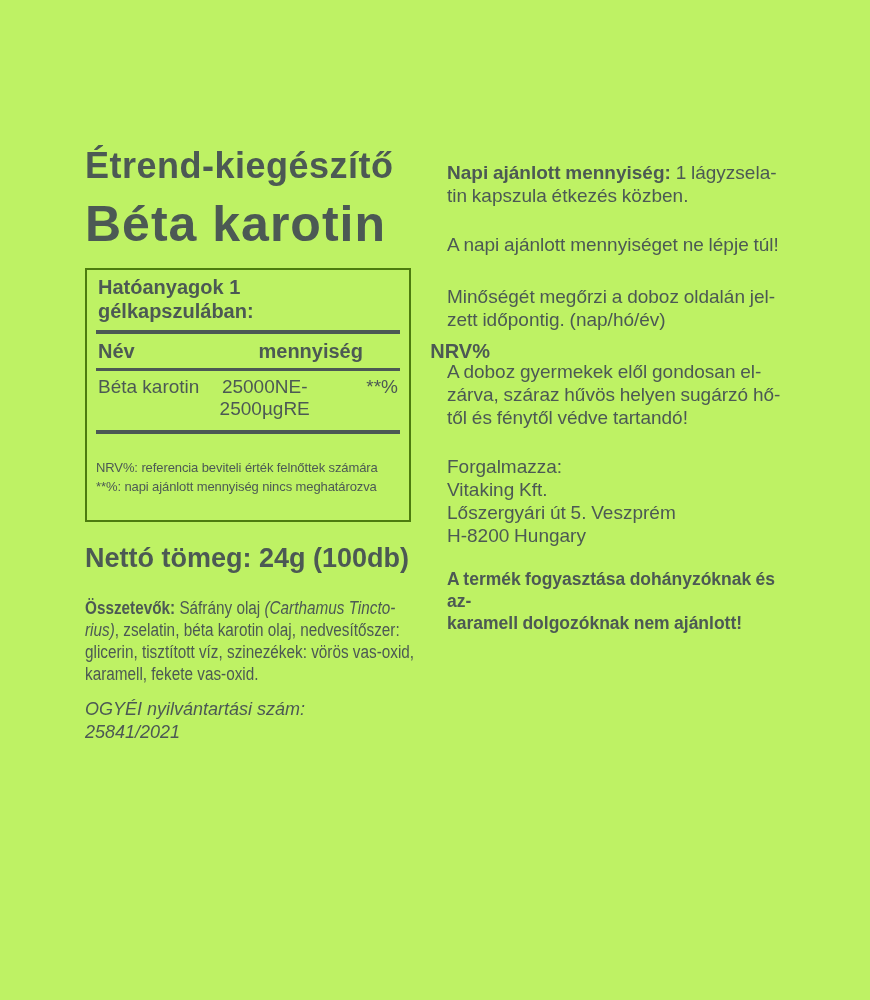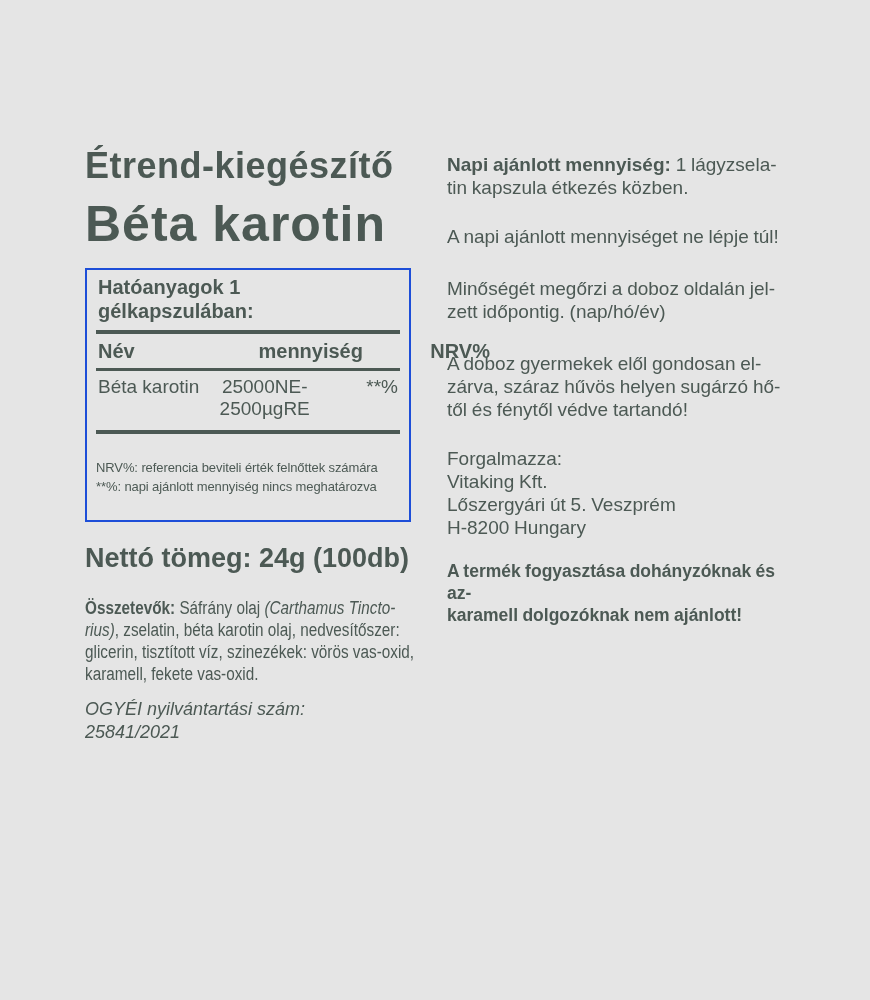--- a/index.html
+++ b/index.html
@@ -1,35 +1,35 @@
 <!DOCTYPE html>
 <html lang="hu"><head>
 <meta charset="utf-8">
 <style>
   html, body { margin: 0; padding: 0; background: #ffffff; }
   body { width: 870px; height: 1000px; position: relative; overflow: hidden; }
   .sheet {
     position: relative; width: 870px; height: 1000px;
     font-family: "Liberation Sans", sans-serif;
-    color: #4c5954; background: #e5e5e5;
+    color: #4c5954; background: #bef264;
   }
   .col-left  { position: absolute; left: 85px;  top: 0; width: 326px; }
-  .col-right { position: absolute; left: 447px; top: 0; width: 350px; }
+  .col-right { position: absolute; left: 447px; top: 8px; width: 350px; }
 
   
   .category {
     margin: 146px 0 0 0; font-size: 36px; font-weight: bold;
     line-height: 40px; letter-spacing: 0.5px; white-space: nowrap;
   }
   .product {
     margin: 11px 0 0 0; font-size: 50px; font-weight: bold;
     line-height: 54px; letter-spacing: 1px; white-space: nowrap;
   }
   .ing-table {
-    margin-top: 17px; border: 2px solid #1d4ed8; padding: 0 9px;
+    margin-top: 17px; border: 2px solid #4d7c0f; padding: 0 9px;
   }
   .tbl-title { font-size: 20px; font-weight: bold; line-height: 24px; padding: 5px 0 7px 2px; }
   .rule { border: 0; margin: 0; background: #4c5954; }
   .rule.thick { height: 4px; }
   .rule.mid   { height: 3px; }
   .tbl-grid { display: grid; grid-template-columns: 36% 39% 25%; }
   .tbl-head { padding: 5px 0; font-size: 20px; font-weight: bold; line-height: 24px; gap: 46px; }
   .tbl-row  { padding: 5px 0 10px 0; font-size: 19px; line-height: 22px; }
   .cell-name { text-align: left; padding-left: 2px; }
   .cell-amt  { text-align: center; white-space: pre-line; }

